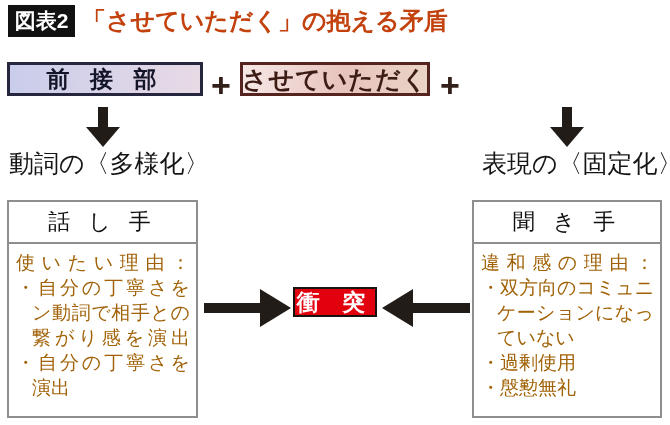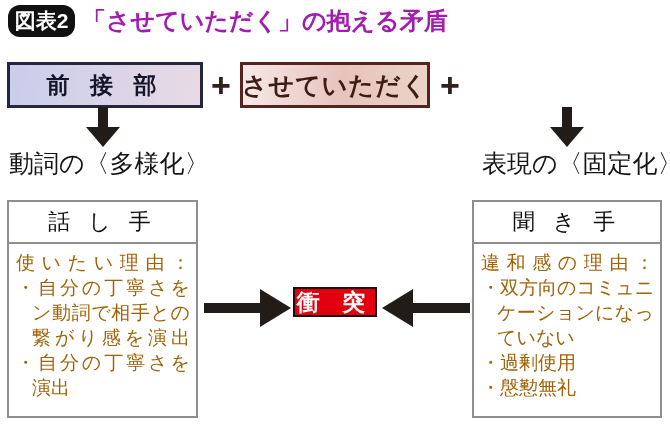--- a/index.html
+++ b/index.html
@@ -6,29 +6,29 @@
   .stage{
     position:relative;width:670px;height:425px;background:#ffffff;
     font-family:"Liberation Sans","DejaVu Sans",sans-serif;
     color:#1a1a1a;overflow:hidden;
   }
   
   .fig-label{
     position:absolute;left:8px;top:5px;width:67px;height:32px;
     background:var(--title-bar-bg,#111);color:#fff;
     display:flex;align-items:center;justify-content:center;
-    font-size:21px;font-weight:700;border-radius:12px;
+    font-size:21px;font-weight:700;
   }
   .fig-title{
     position:absolute;left:82px;top:5px;height:32px;line-height:32px;
-    font-size:24px;font-weight:700;color:#a21caf;white-space:nowrap;
+    font-size:24px;font-weight:700;color:#c2410c;white-space:nowrap;
   }
   
   .tbox{
-    position:absolute;top:62px;height:46px;box-sizing:border-box;
+    position:absolute;top:62px;height:34px;box-sizing:border-box;
     display:flex;align-items:center;justify-content:center;
     border:3px solid #222;white-space:nowrap;
   }
   .tbox.front{
     left:7px;width:196px;border-color:var(--front-border,#26263e);
     background:linear-gradient(95deg,#c9cdeb,#e8dae5);
     font-size:23px;font-weight:600;letter-spacing:7px;color:#15152a;
   }
   .tbox.core{
     left:240px;width:190px;border-color:var(--core-border,#56241e);

